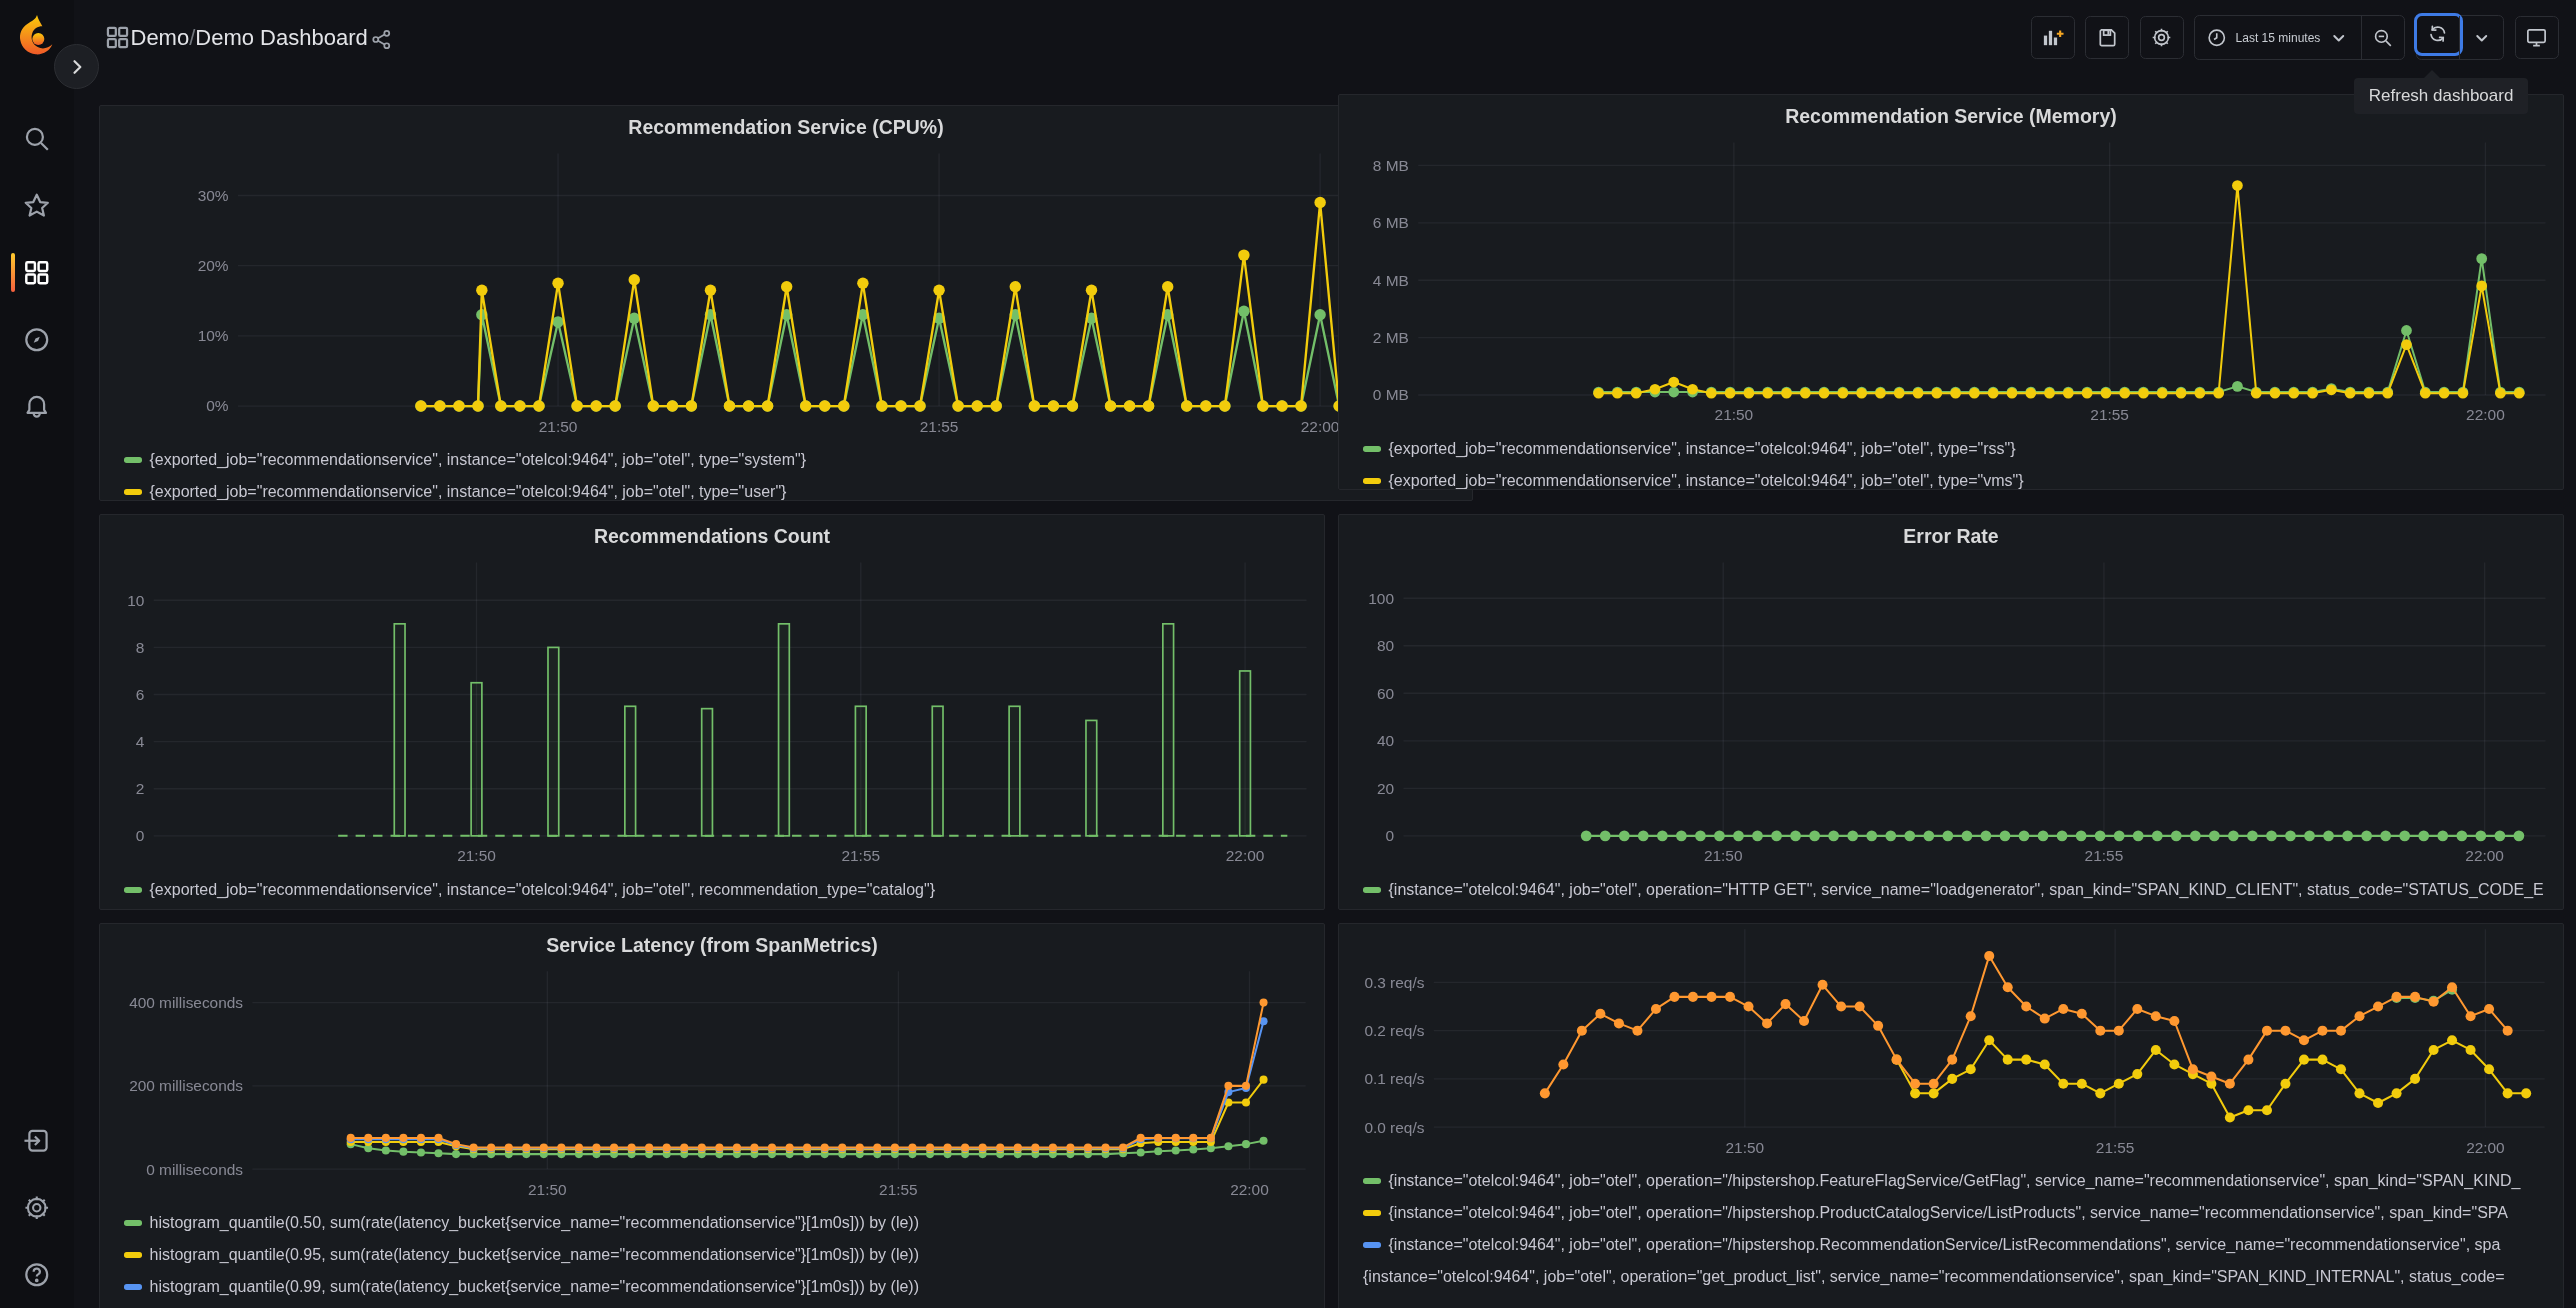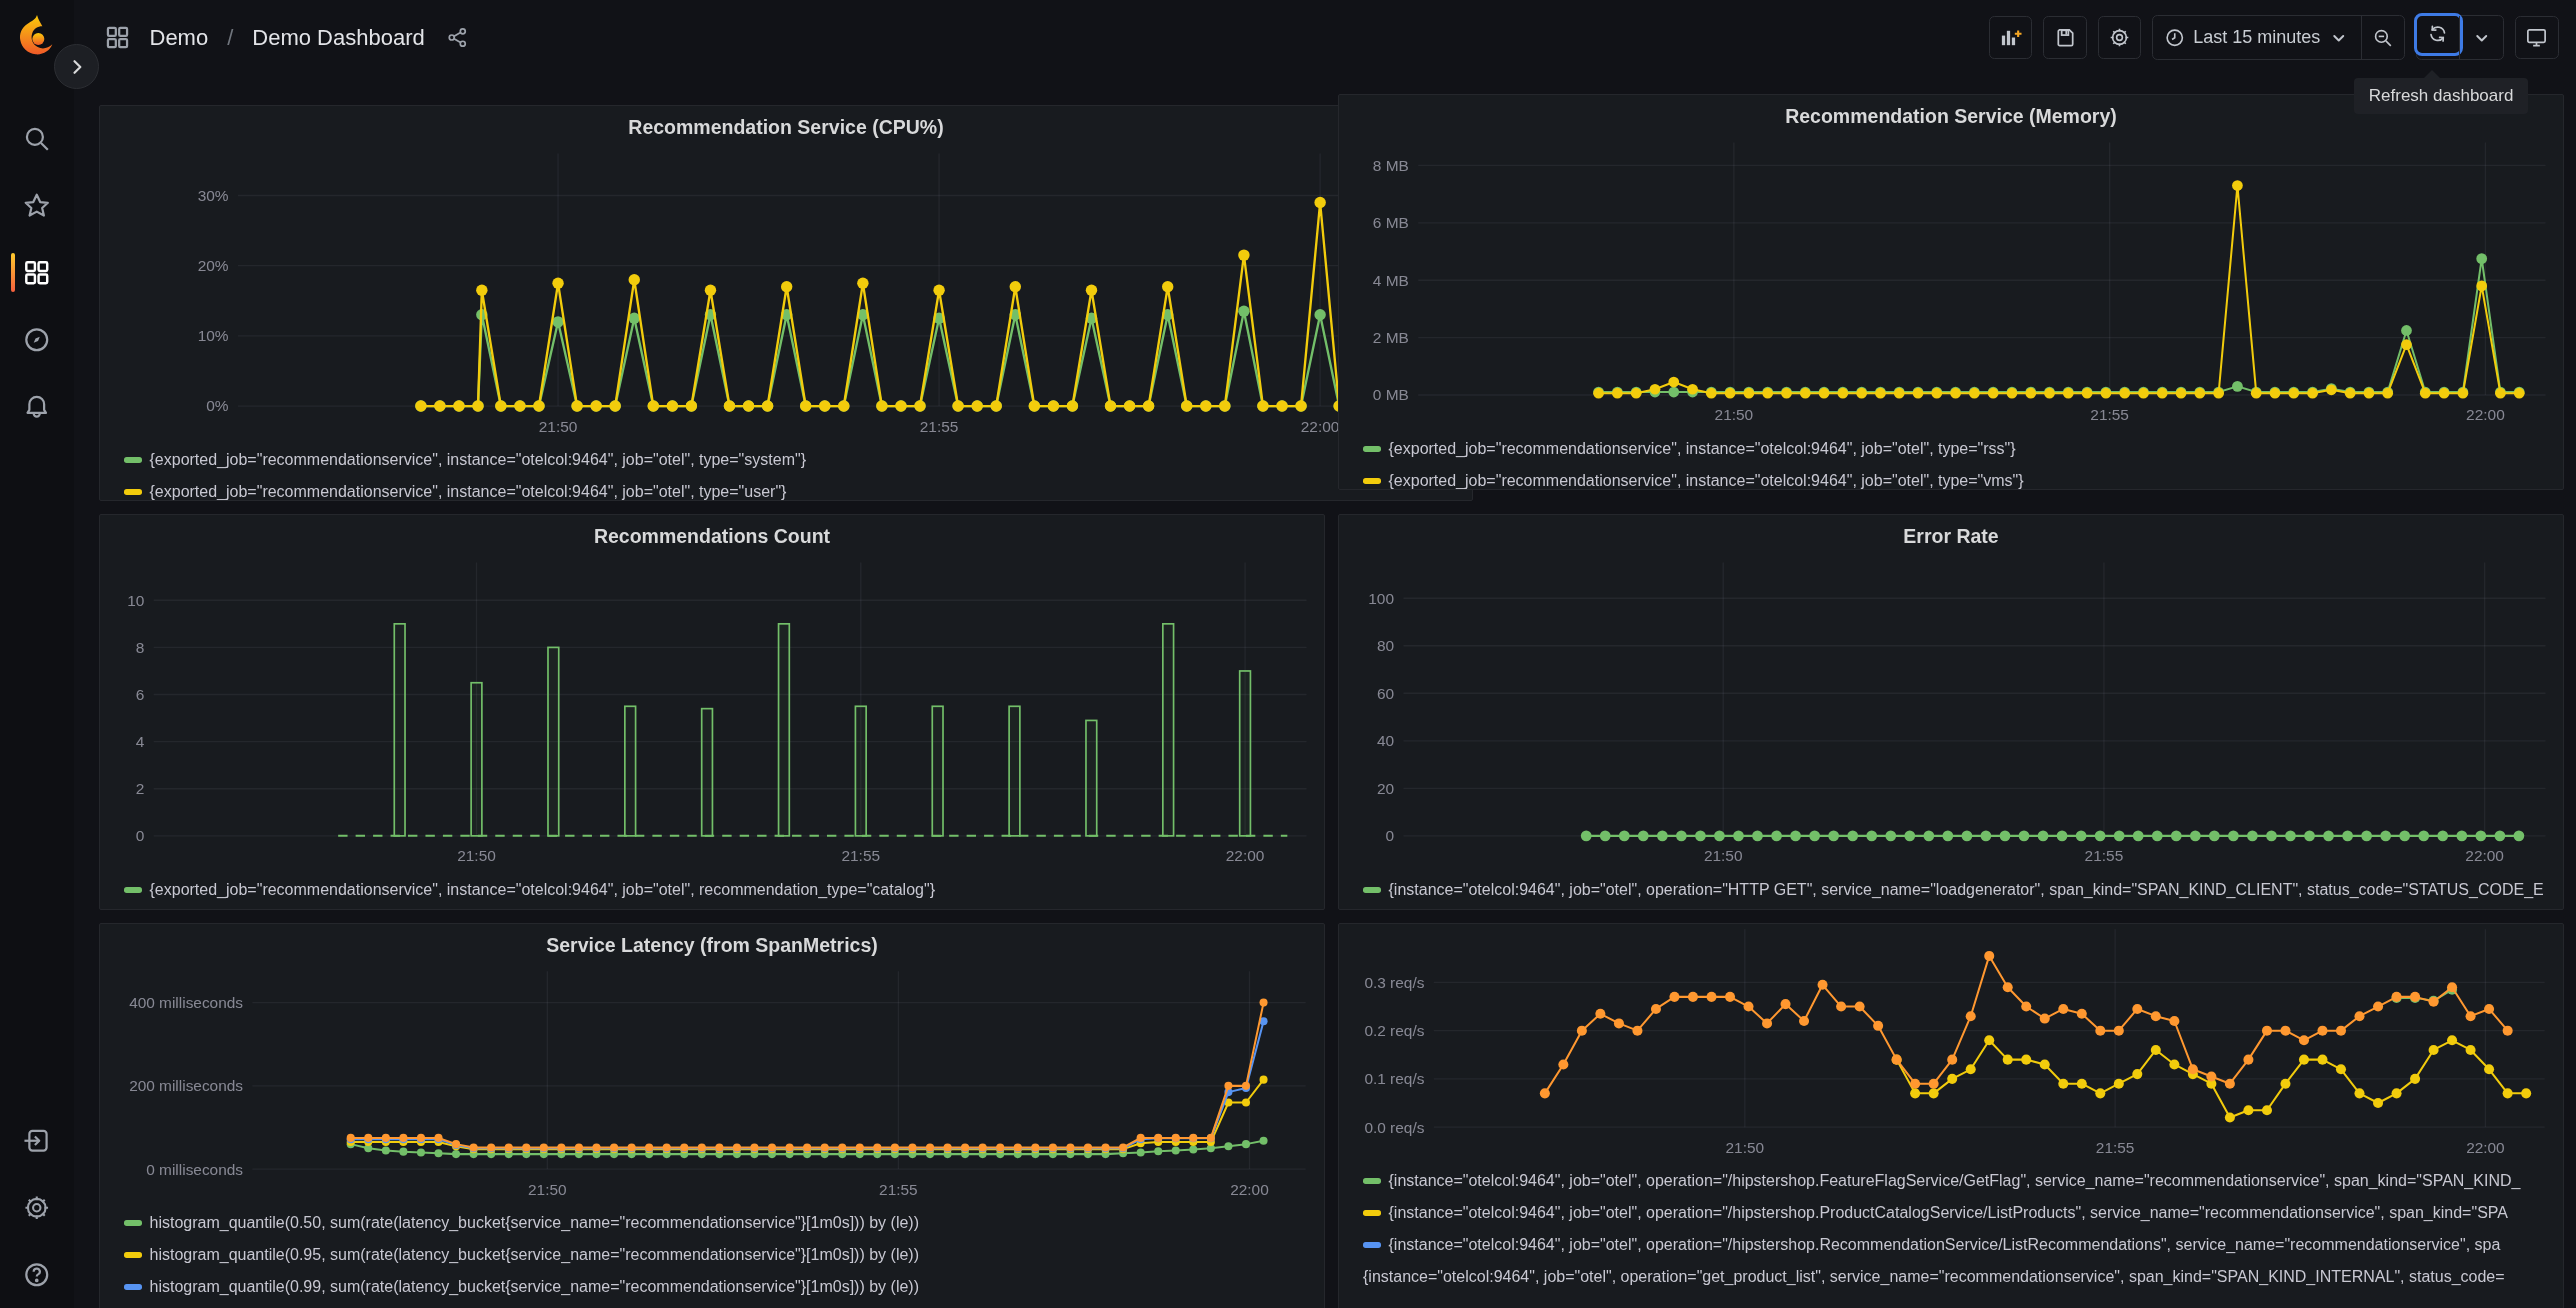--- a/index.html
+++ b/index.html
@@ -10,32 +10,32 @@
   .side-icons{display:flex;flex-direction:column;align-items:center;margin-top:64px;gap:35px;}
   .side-bottom{position:absolute;bottom:17.5px;left:0;width:74px;display:flex;flex-direction:column;align-items:center;gap:35px;}
   .side-item{width:74px;height:32px;display:flex;align-items:center;justify-content:center;position:relative;color:#9da2ab;cursor:pointer;}
   .side-item svg{width:29.5px;height:29.5px;}
   .side-item.active{color:#ffffff;}
   .active-bar{position:absolute;left:10.7px;top:-4px;width:4.7px;height:39px;border-radius:2.7px;background:linear-gradient(180deg,#ffcb2d 0%,#f55f3e 100%);}
   .expand-btn{position:absolute;left:54px;top:44px;width:43px;height:43px;border-radius:50%;background:#1d1f24;border:0.7px solid #2c2e33;display:flex;align-items:center;justify-content:center;color:#d8d9da;cursor:pointer;z-index:9;}
   .expand-btn svg{width:20px;height:20px;}
   
   .topbar{position:absolute;left:74px;top:0;width:2502px;height:75px;display:flex;align-items:center;justify-content:space-between;padding:0 17.5px 0 29.5px;box-sizing:border-box;}
-  .crumbs{display:flex;align-items:center;gap:19px;}
+  .crumbs{display:flex;align-items:flex-end;gap:0;}
   .crumbs .apps-ic{color:#9da2ab;width:27px;height:27px;}
   .crumb{font-size:22px;color:#e3e4e8;font-weight:500;cursor:pointer;}
   .crumb-sep{font-size:22px;color:#70757d;}
   .share-ic{color:#9da2ab;width:23px;height:23px;cursor:pointer;margin-left:2.7px;}
   .toolbar{display:flex;align-items:center;gap:10.7px;}
   .tb-btn{height:43px;min-width:43px;border:0.7px solid #2b2d33;border-radius:5.4px;background:transparent;display:flex;align-items:center;justify-content:center;color:#c2c6cd;cursor:pointer;padding:0 9.4px;box-sizing:border-box;}
   .tb-btn svg{width:23px;height:23px;}
   .tb-group{display:flex;align-items:stretch;border:0.7px solid #2b2d33;border-radius:5.4px;overflow:visible;}
   .tb-group .seg{display:flex;align-items:center;justify-content:center;color:#c2c6cd;cursor:pointer;padding:0 10.7px;min-width:43px;height:43px;box-sizing:border-box;}
   .tb-group .seg + .seg{border-left:0.7px solid #2b2d33;}
-  .time-label{font-size:18px;color:#c9cdd3;margin:0 8px;white-space:nowrap;}
+  .time-label{font-size:12px;color:#c9cdd3;margin:0 8px;white-space:nowrap;}
   .seg svg{width:21.5px;height:21.5px;}
   .focus-ring{border:3.4px solid #3e7be6 !important;border-radius:8px;margin:-3.4px;}
   .plus-accent{fill:#f5a623;}
   .tooltip{position:absolute;left:2354px;top:78px;background:#1f2126;border-radius:4px;padding:8px 14.8px;font-size:17px;color:#d8d9da;white-space:nowrap;z-index:20;text-align:center;}
   .tooltip:before{content:"";position:absolute;top:-8px;left:70px;border:8.7px solid transparent;border-bottom-color:#1f2126;border-top:none;}
   
   .panel{position:absolute;background:#181b1f;border:0.7px solid #25272c;border-radius:2px;box-sizing:border-box;overflow:hidden;}
   .panel-title{margin:0;height:42px;display:flex;align-items:center;justify-content:center;font-size:19.5px;font-weight:600;color:#d8d9da;cursor:pointer;}
   .chart{display:block;width:100%;}
   .legend{padding:2.7px 0 0 24px;overflow:hidden;}

